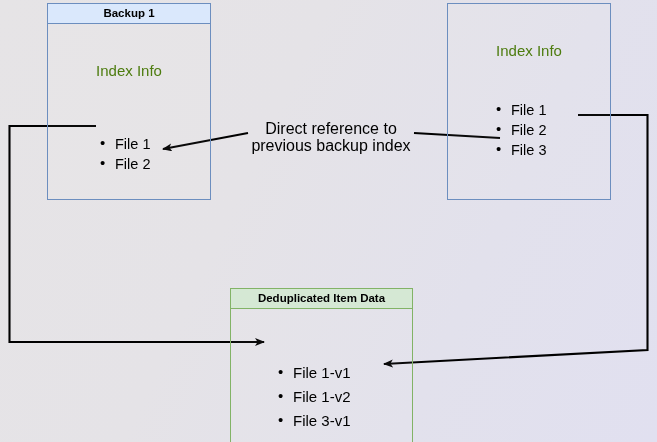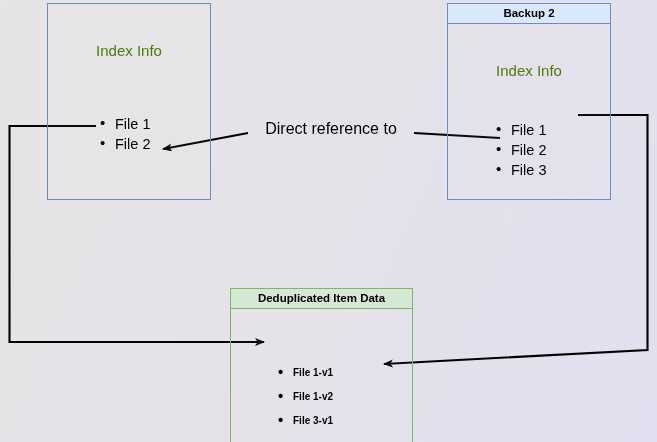--- a/index.html
+++ b/index.html
@@ -112,21 +112,21 @@
     left: 0;
     top: -1px;
     font-size: 15px;
     line-height: 20px;
     color: #000;
   }
 
   #backup1-files { left: 52px; top: 110px; }
   #backup2-files { left: 48px; top: 96px; }
   #dedup-files   { left: 47px; top: 52px; }
-  #dedup-files li { line-height: 24px; font-size: 10px; font-weight: bold; }
+  #dedup-files li { line-height: 24px; font-size: 15px; }
   #dedup-files li::before { line-height: 24px; }
 
   
   #ref-label {
     position: absolute;
     left: 248px;
     top: 120px;
     width: 166px;
     text-align: center;
     font-size: 16px;
@@ -154,31 +154,31 @@
       <path d="M 578,115 L 647.5,115 L 647.5,350 L 384,364" fill="none" stroke="#000000" stroke-width="2.1" stroke-linecap="butt" stroke-linejoin="miter" marker-end="url(#arrowEnd)"></path>
     </g>
 
     <g>
       <path d="M 500,138 L 414,133" fill="none" stroke="#000000" stroke-width="2.1" stroke-linecap="butt"></path>
       <path d="M 248,133 L 163,149" fill="none" stroke="#000000" stroke-width="2.1" stroke-linecap="butt" marker-end="url(#arrowEnd)"></path>
     </g>
   </svg>
 
   <div class="node blue" id="backup1-node">
+    <div class="node-header">Backup 1</div>
     <div class="node-body">
       <div class="index-title">Index Info</div>
       <ul class="file-list" id="backup1-files">
         <li>File 1</li>
         <li>File 2</li>
       </ul>
     </div>
   </div>
 
   <div class="node blue" id="backup2-node">
-    <div class="node-header">Backup 2</div>
     <div class="node-body">
       <div class="index-title">Index Info</div>
       <ul class="file-list" id="backup2-files">
         <li>File 1</li>
         <li>File 2</li>
         <li>File 3</li>
       </ul>
     </div>
   </div>
 
@@ -188,15 +188,16 @@
       <ul class="file-list" id="dedup-files">
         <li>File 1-v1</li>
         <li>File 1-v2</li>
         <li>File 3-v1</li>
       </ul>
     </div>
   </div>
 
   <div id="ref-label">
     <div>Direct reference to</div>
+    <div>previous backup index</div>
   </div>
 
 </div>
 
 </body></html>

